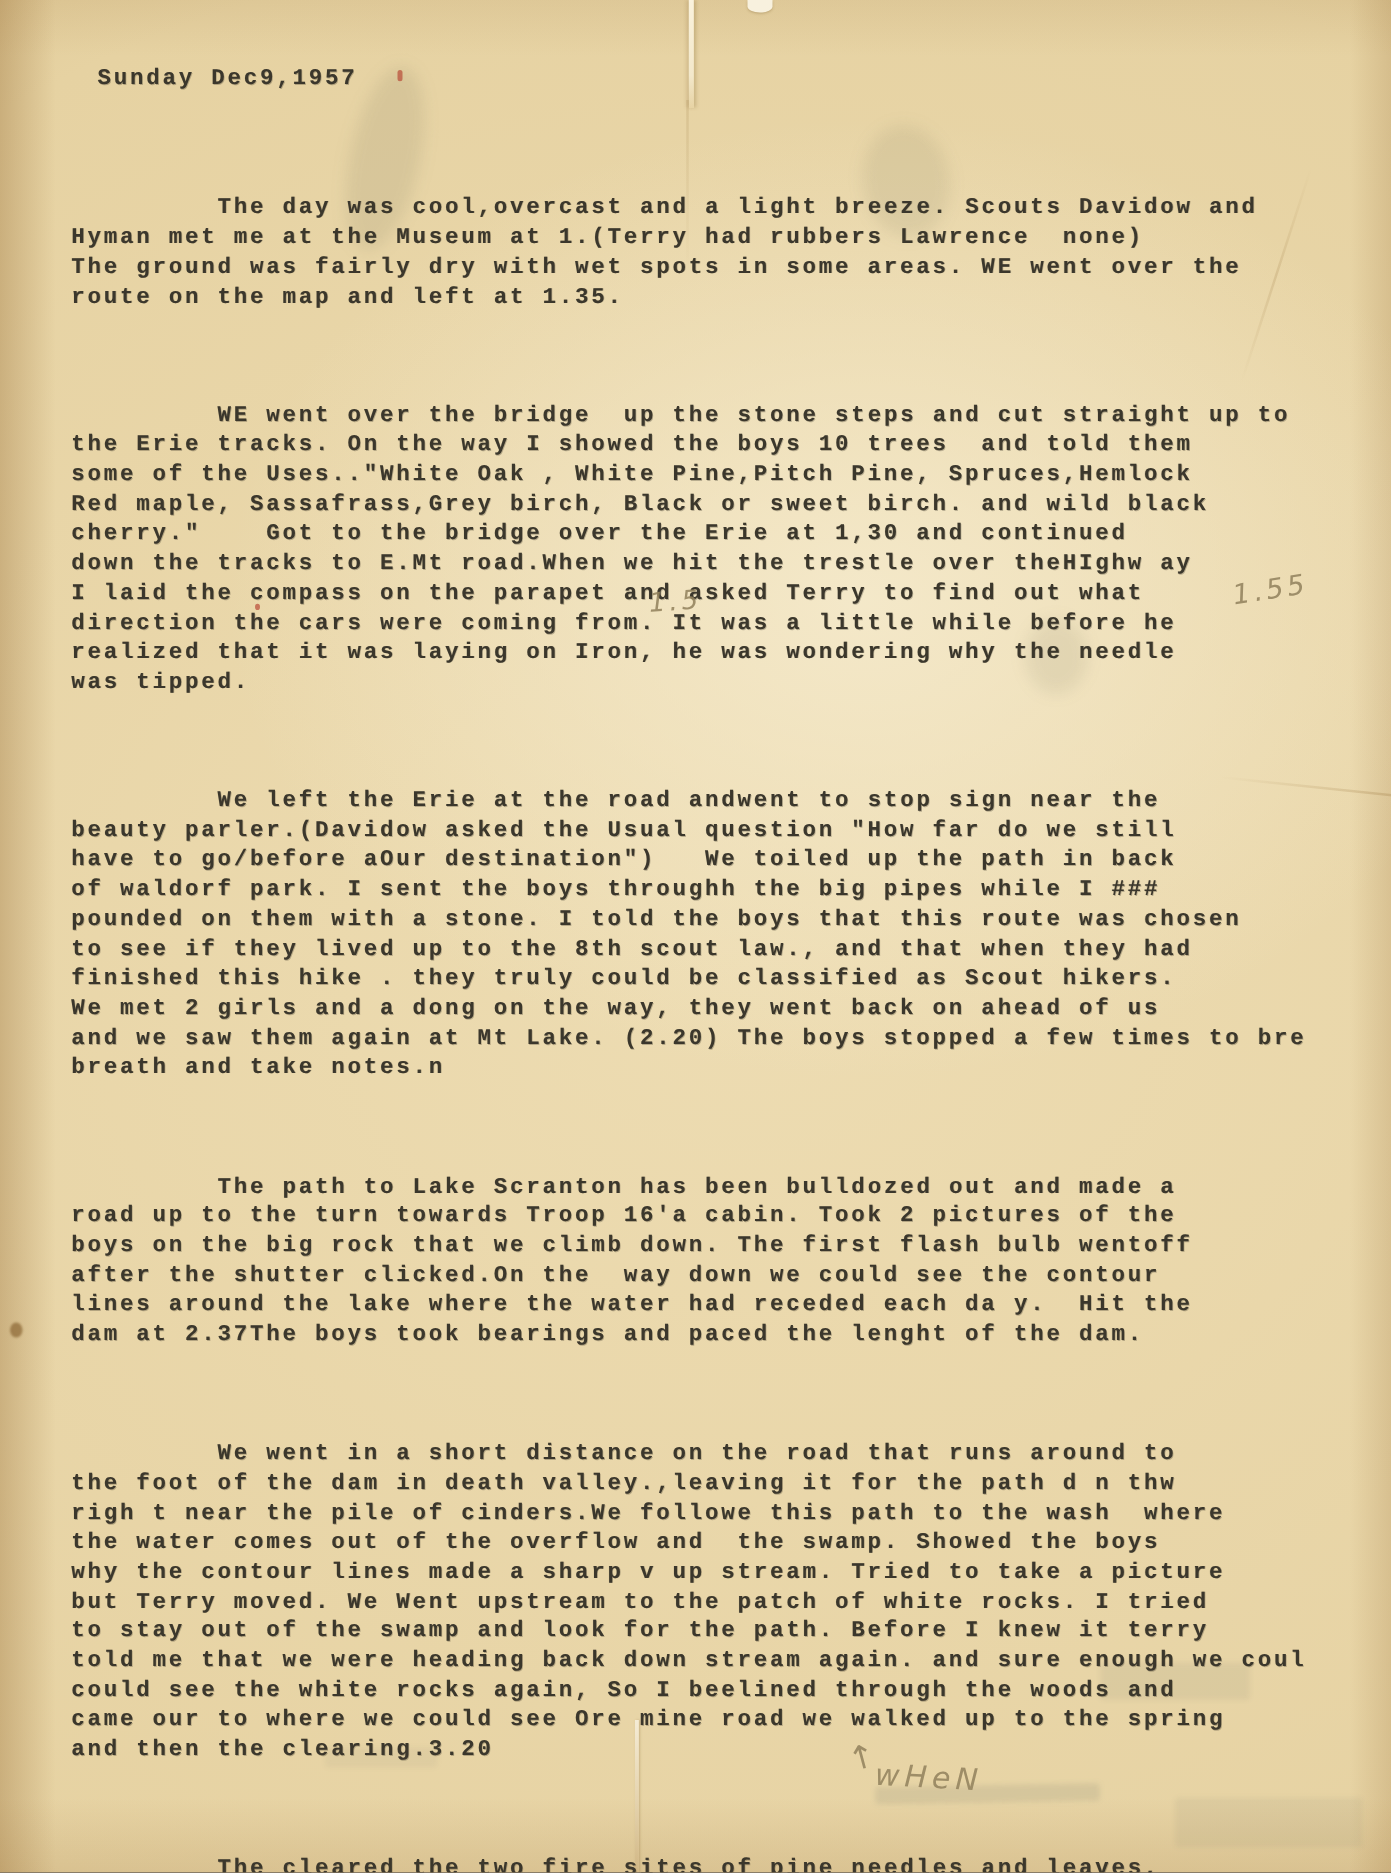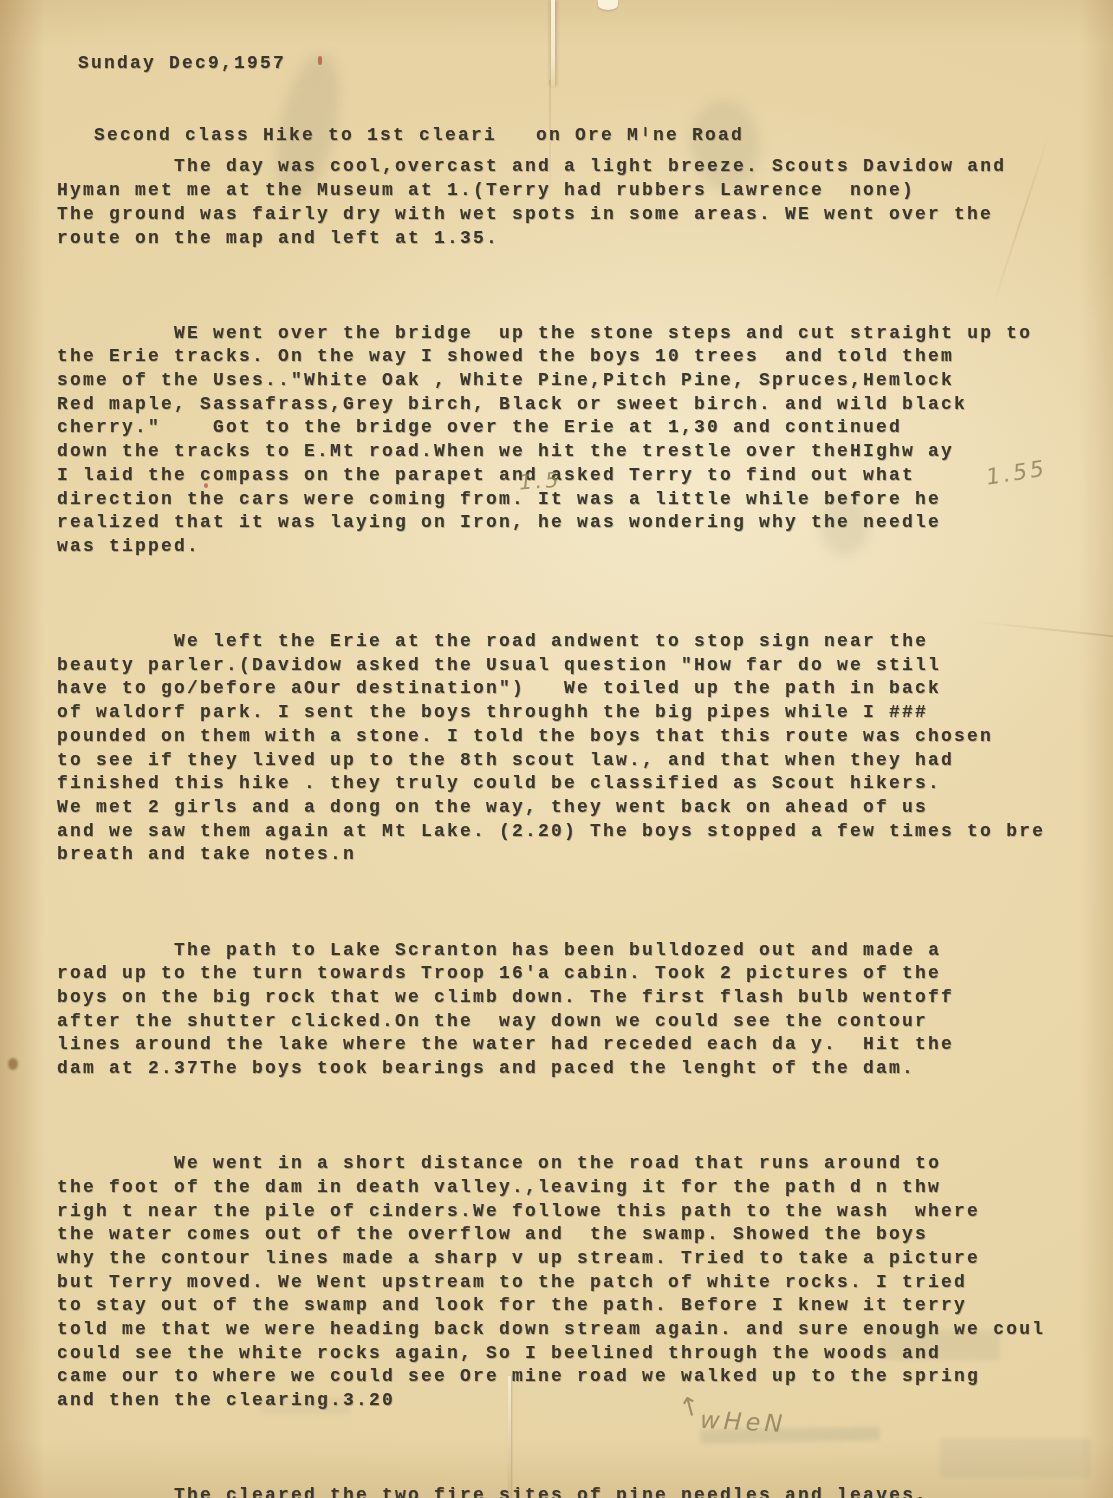--- a/index.html
+++ b/index.html
@@ -107,21 +107,20 @@
   <div class="stain-spot"></div>
   <div class="bleed bleed1"></div>
   <div class="bleed bleed2"></div>
   <div class="bleed bleed3"></div>
   <div class="bleed bleed4"></div>
   <div class="red-mark red1"></div>
   <div class="red-mark red2"></div>
 
   <div class="header typed">
     <div class="dateline">Sunday Dec9,1957</div>
-    <div class="subject">Second class Hike to 1st cleari   on Ore Mᴵne Road</div>
   </div>
 
   <div class="bodytext typed">
     <div class="para">         The day was cool,overcast and a light breeze. Scouts Davidow and
 Hyman met me at the Museum at 1.(Terry had rubbers Lawrence  none)
 The ground was fairly dry with wet spots in some areas. WE went over the
 route on the map and left at 1.35.</div>
     <div class="para">         WE went over the bridge  up the stone steps and cut straight up to
 the Erie tracks. On the way I showed the boys 10 trees  and told them
 some of the Uses.."White Oak , White Pine,Pitch Pine, Spruces,Hemlock

